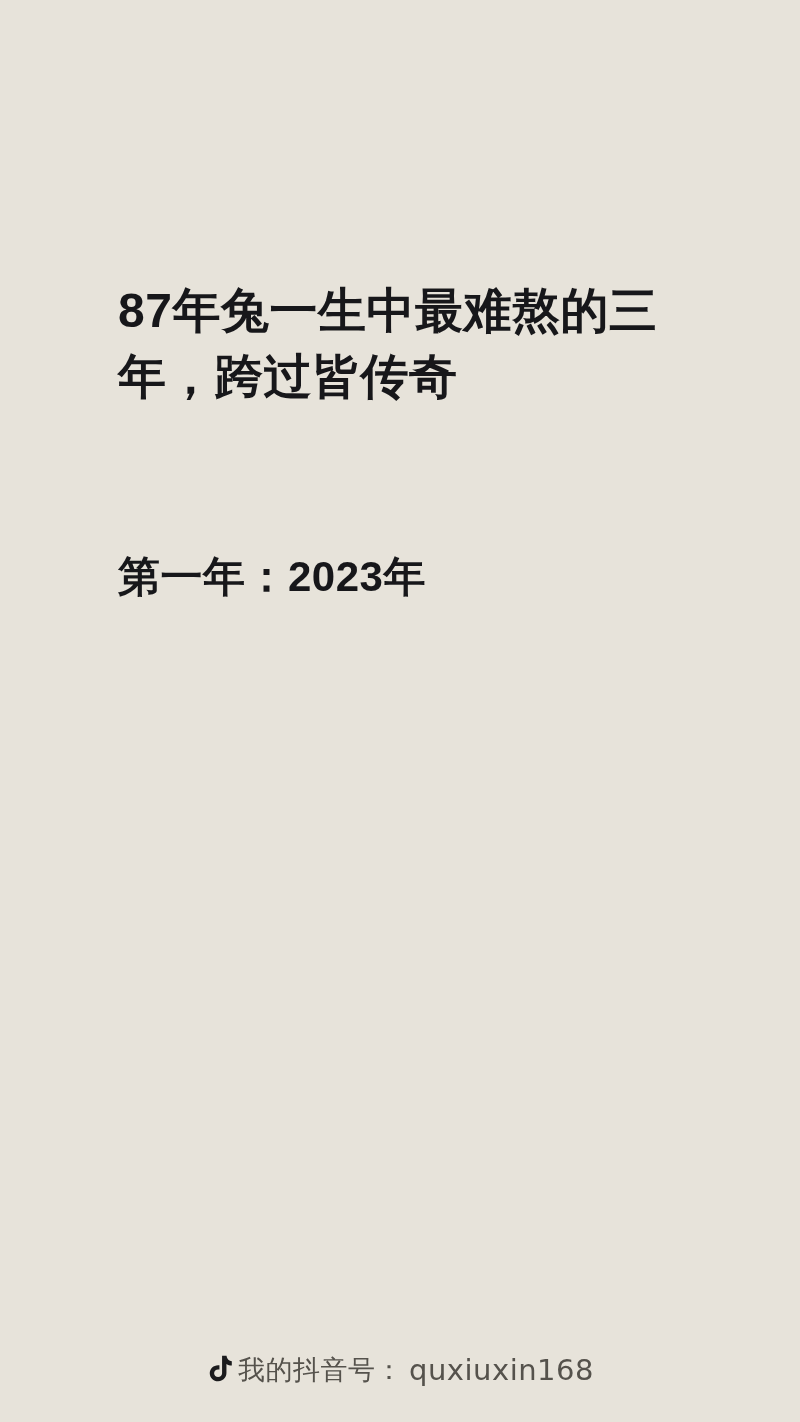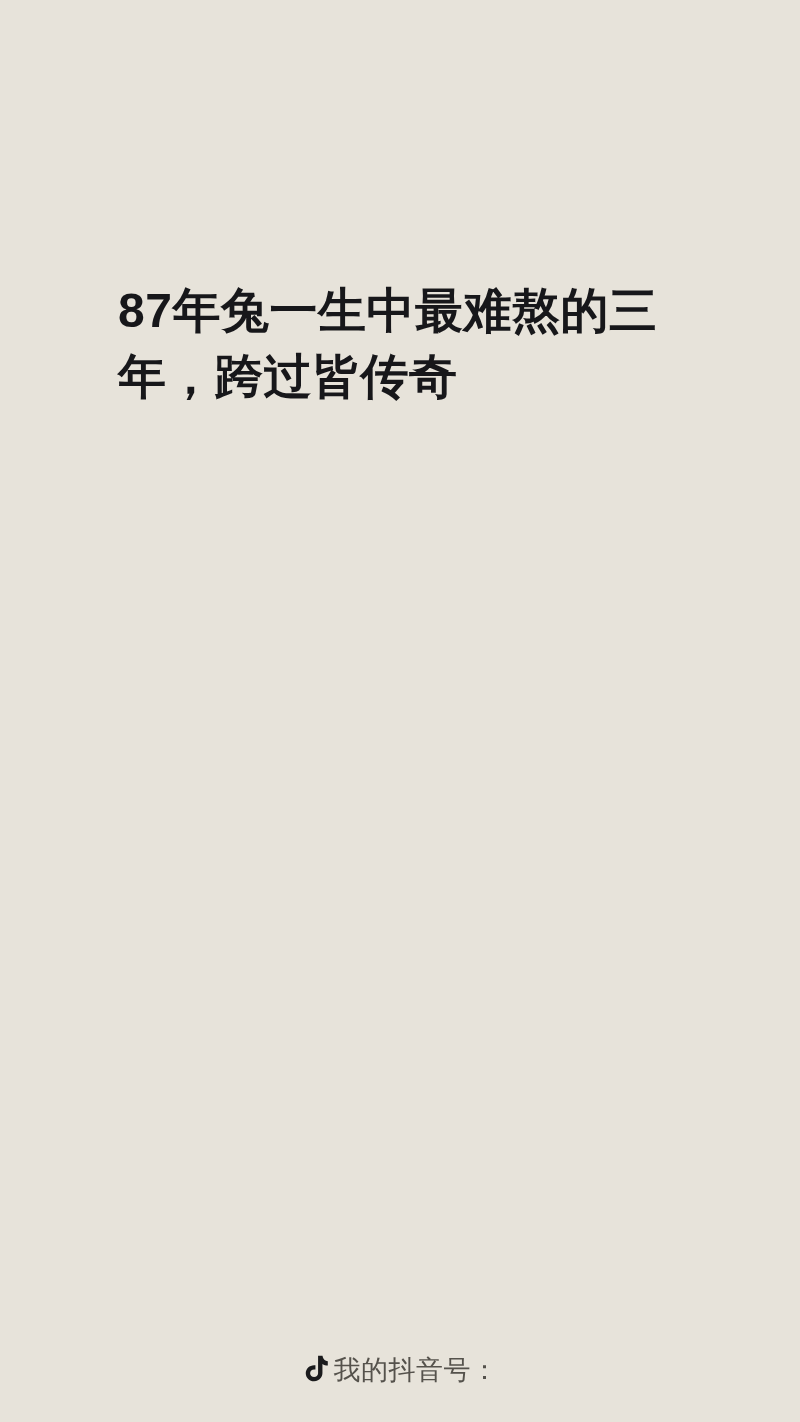--- a/index.html
+++ b/index.html
@@ -85,25 +85,27 @@
   }
 </style>
 </head>
 <body>
 
 <div class="page">
 
   <div class="content">
     <h1 class="title">87年兔一生中最难熬的三年，跨过皆传奇</h1>
 
+    <h2 class="section-heading">第一年：2023年</h2>
 
   </div>
 
   <div class="footer">
     <span class="tiktok-icon">
       <svg viewBox="0 0 26 30" width="26" height="30" aria-hidden="true">
         <path d="M16.3 0.8h4.2c0.25 2.2 1.45 4.1 3.45 5.0 0.55 0.25 1.2 0.42 1.85 0.5v4.2c-1.95-0.05-3.8-0.6-5.35-1.6v8.9c0 1.9-0.55 3.65-1.6 5.05-1.55 2.1-4.0 3.4-6.75 3.4-4.6 0-8.35-3.6-8.35-8.05 0-4.45 3.75-8.05 8.35-8.05 0.45 0 0.9 0.04 1.33 0.1v4.35c-0.42-0.13-0.86-0.2-1.33-0.2-2.2 0-3.98 1.72-3.98 3.83 0 2.12 1.78 3.84 3.98 3.84 2.2 0 3.98-1.72 3.98-3.84 0-0.1 0-0.2-0.01-0.3V0.8z" fill="#1b1b1d"></path>
       </svg>
     </span>
     <span class="footer-label">我的抖音号：</span>
+    <span class="footer-handle">quxiuxin168</span>
   </div>
 
 </div>
 
 </body></html>

